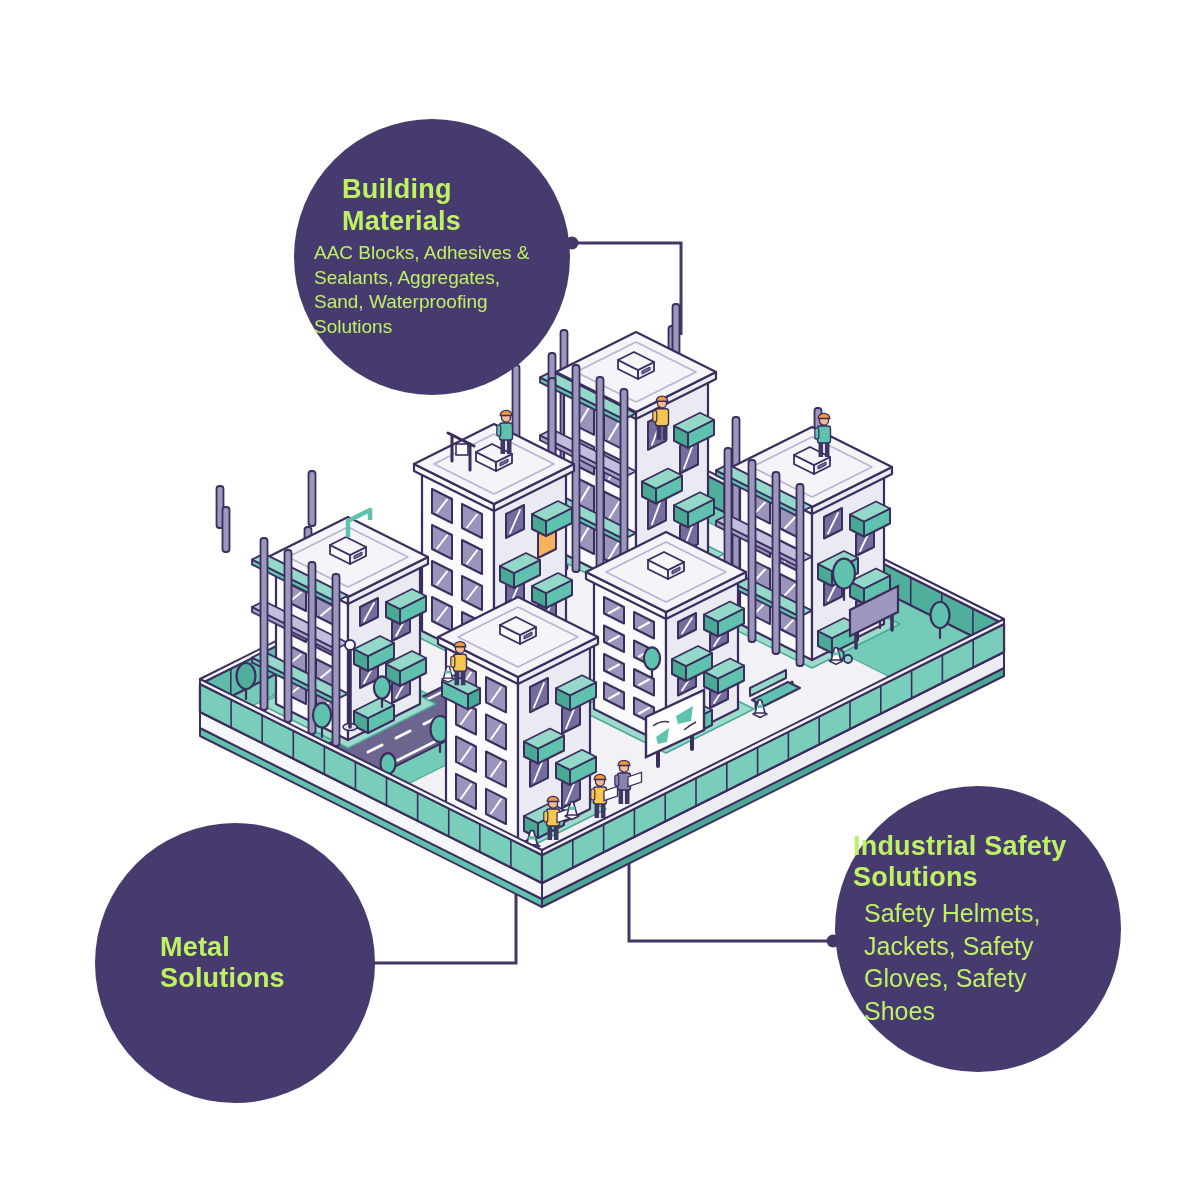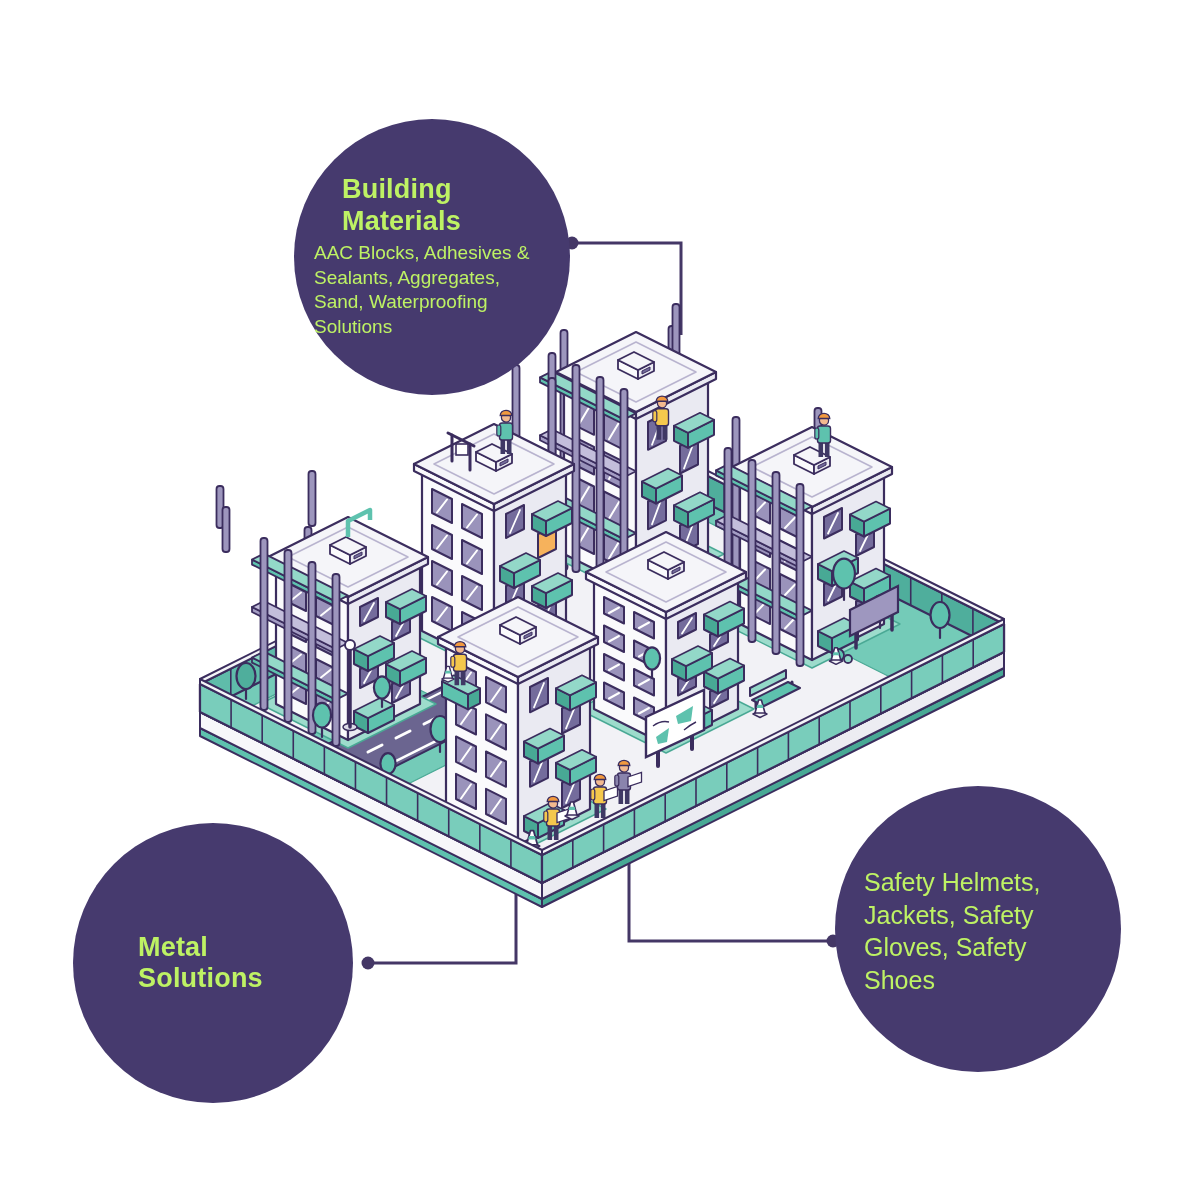--- a/index.html
+++ b/index.html
@@ -6,21 +6,21 @@
   body{width:1200px;height:1200px;position:relative;background:#ffffff;overflow:hidden;
        font-family:"Liberation Sans",sans-serif;}
   #stage{position:absolute;left:0;top:0;width:1200px;height:1200px;}
   svg{position:absolute;left:0;top:0;}
   .bubble{position:absolute;border-radius:50%;background:#463a6e;color:#bef264;
           display:flex;flex-direction:column;align-items:center;justify-content:center;
           text-align:left;z-index:5;}
   .b-title{font-weight:bold;line-height:1.16;letter-spacing:.2px;}
   .b-items{font-weight:500;line-height:1.3;margin-top:4px;}
   .b1{left:294px;top:119px;width:276px;height:276px;}
-  .b2{left:73px;top:823px;width:280px;height:280px;gap:9px;}
+  .b2{left:95px;top:823px;width:280px;height:280px;gap:9px;}
   .b3{left:835px;top:786px;width:286px;height:286px;}
   .b1 .b-title{font-size:27px;max-width:180px;}
   .b1 .b-items{font-size:19px;max-width:236px;}
   .b2 .b-title{font-size:27px;max-width:150px;}
   .b2 .b-items{font-size:19px;max-width:200px;}
   .b3 .b-title{font-size:27px;max-width:250px;}
   .b3 .b-items{font-size:25px;max-width:228px;}
 </style>
 </head>
 <body>
@@ -689,15 +689,16 @@
   <div class="bubble b1">
     <div class="b-title">Building Materials</div>
     <div class="b-items">AAC Blocks, Adhesives &amp; Sealants, Aggregates, Sand, Waterproofing Solutions</div>
   </div>
 
   <div class="bubble b2">
     <div class="b-title">Metal Solutions</div>
   </div>
 
   <div class="bubble b3">
+    <div class="b-title">Industrial Safety Solutions</div>
     <div class="b-items">Safety Helmets, Jackets, Safety Gloves, Safety Shoes</div>
   </div>
 </div>
 
 </body></html>

